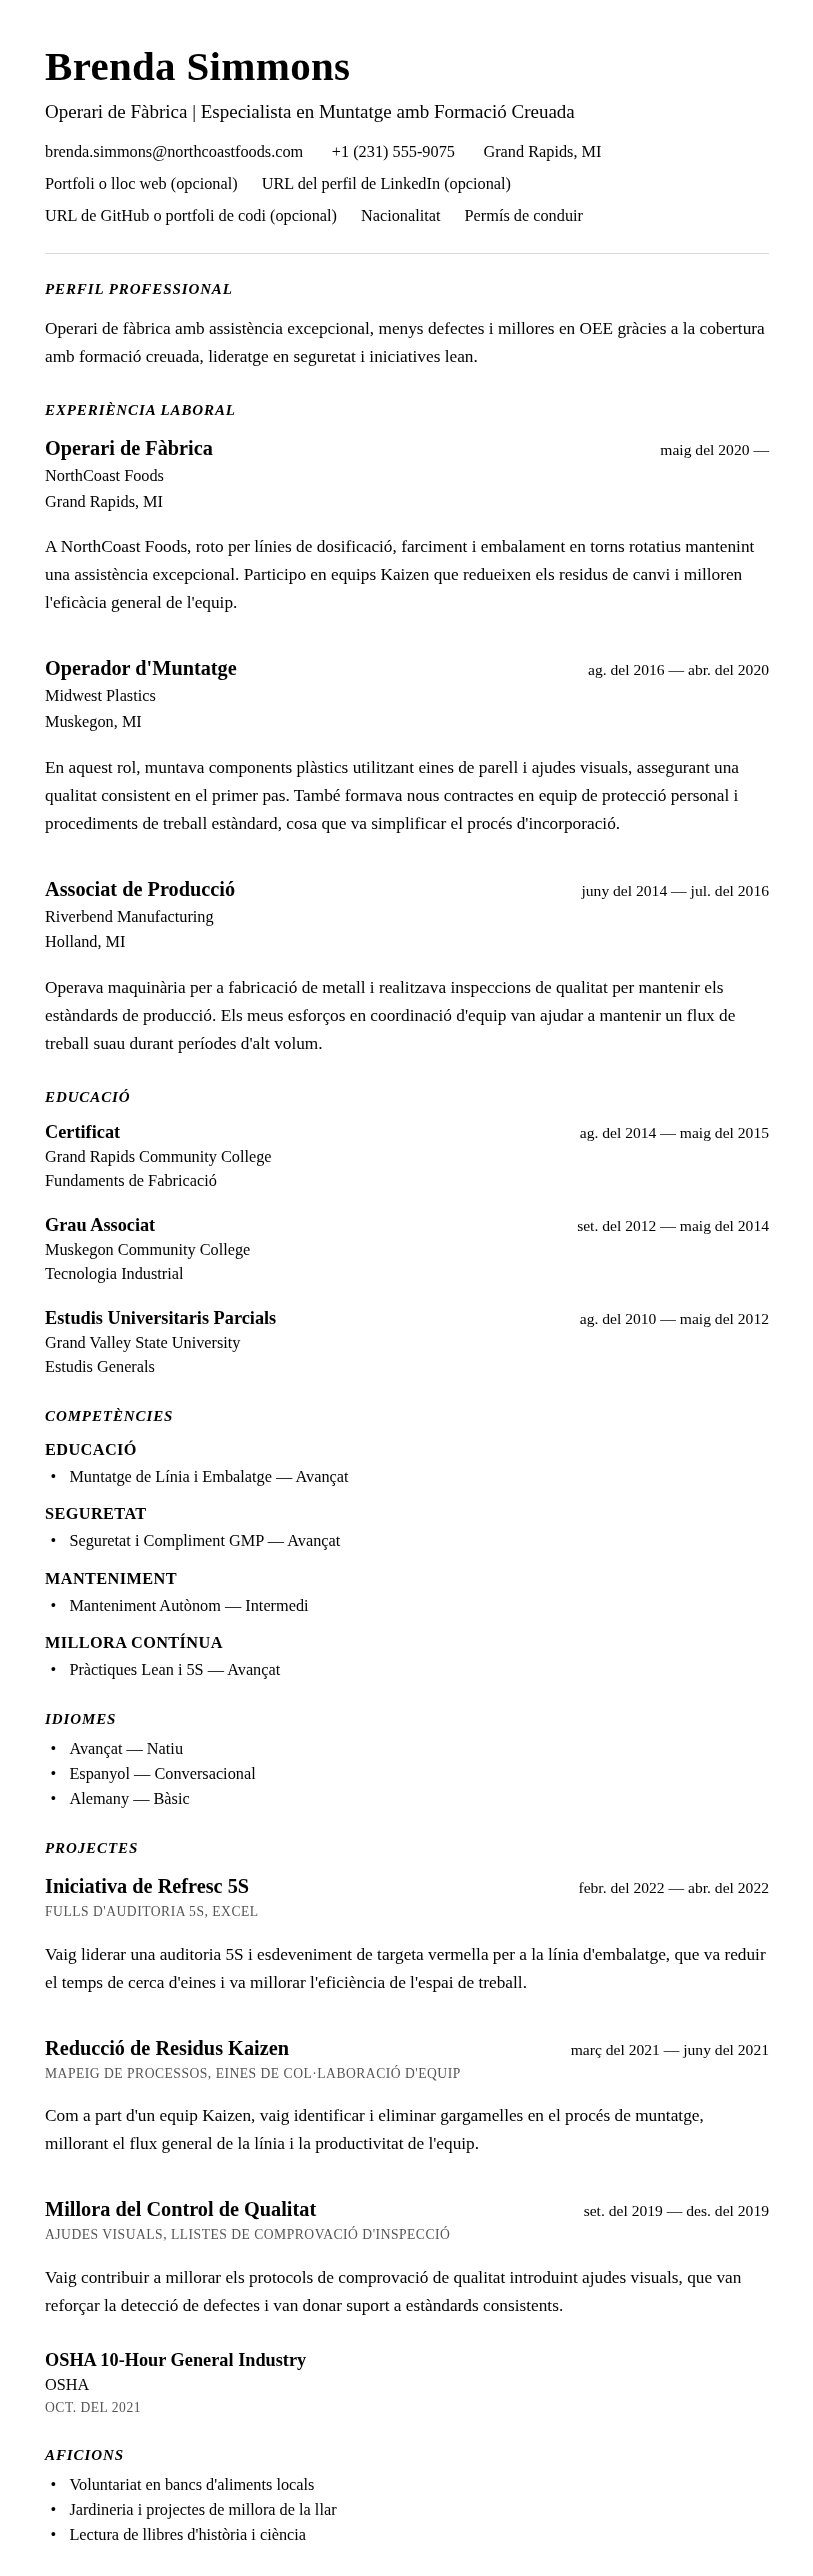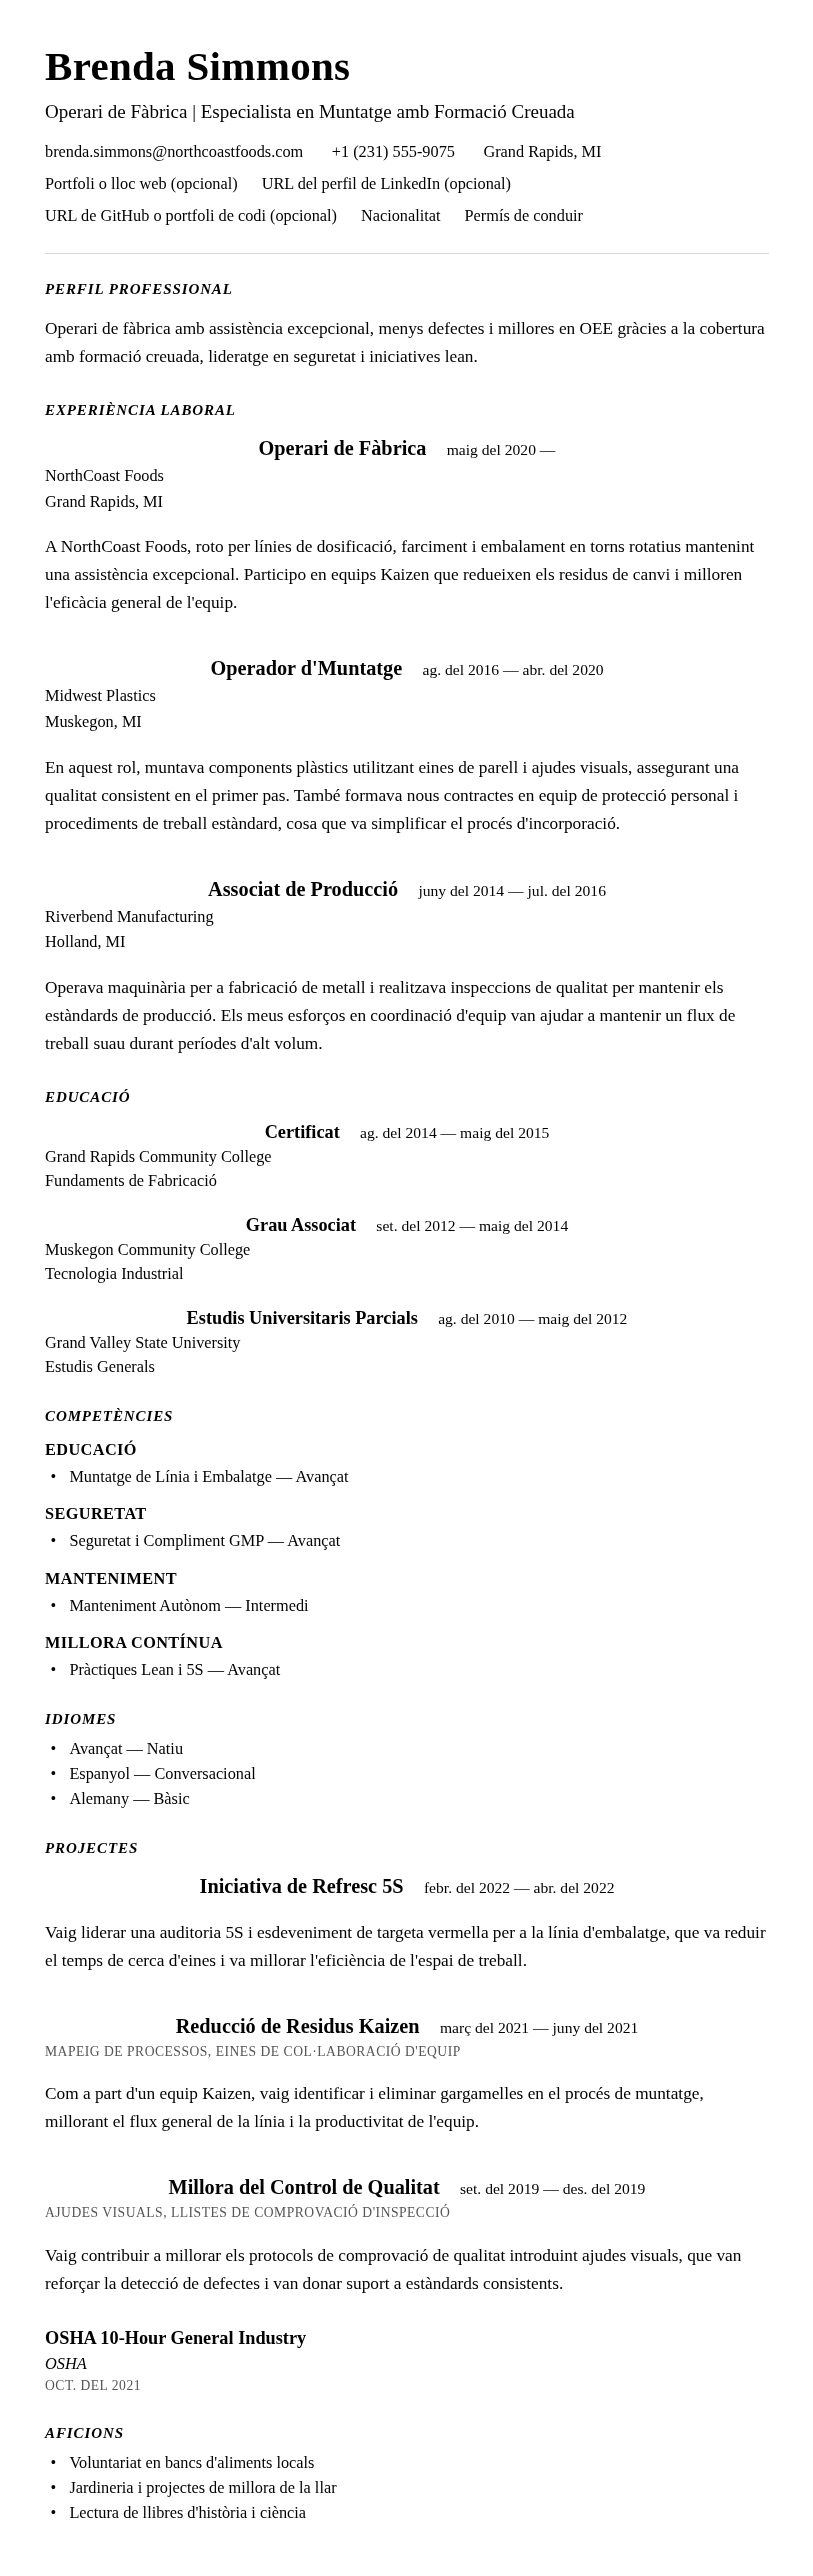--- a/index.html
+++ b/index.html
@@ -60,21 +60,21 @@
     font-size: 17.3px;
     line-height: 28px;
   }
   .profile .para { margin-top: 16.3px; }
 
   
   .entry { margin-top: 39px; }
   .entry.first { margin-top: 17.6px; }
   .entry-head {
     display: flex;
-    justify-content: center;
+    justify-content: space-between;
     align-items: baseline;
   }
   .entry-title {
     font-size: 20.3px;
     font-weight: 700;
     line-height: 24.4px;
   }
   .entry-date {
     font-size: 15.6px;
     line-height: 19px;
@@ -142,21 +142,20 @@
   .cert-entry { margin-top: 15px; }
   .cert-title {
     font-size: 18.3px;
     font-weight: 700;
     line-height: 21px;
   }
   .cert-issuer {
     margin-top: 4.7px;
     font-size: 16.3px;
     line-height: 19.7px;
-    font-style: italic;
   }
   .cert-date {
     margin-top: 4.7px;
     font-size: 13.6px;
     line-height: 16.3px;
     letter-spacing: 0.5px;
     color: #555555;
     text-transform: uppercase;
   }
 </style>
@@ -301,20 +300,21 @@
   </section>
 
   <section class="section">
     <h2 class="sec-heading">PROJECTES</h2>
 
     <div class="entry project first">
       <div class="entry-head">
         <h3 class="entry-title">Iniciativa de Refresc 5S</h3>
         <span class="entry-date">febr. del 2022 — abr. del 2022</span>
       </div>
+      <div class="kw-line">FULLS D'AUDITORIA 5S, EXCEL</div>
       <p class="para">Vaig liderar una auditoria 5S i esdeveniment de targeta vermella per a la línia d'embalatge, que va reduir el temps de cerca d'eines i va millorar l'eficiència de l'espai de treball.</p>
     </div>
 
     <div class="entry project">
       <div class="entry-head">
         <h3 class="entry-title">Reducció de Residus Kaizen</h3>
         <span class="entry-date">març del 2021 — juny del 2021</span>
       </div>
       <div class="kw-line">MAPEIG DE PROCESSOS, EINES DE COL·LABORACIÓ D'EQUIP</div>
       <p class="para">Com a part d'un equip Kaizen, vaig identificar i eliminar gargamelles en el procés de muntatge, millorant el flux general de la línia i la productivitat de l'equip.</p>

